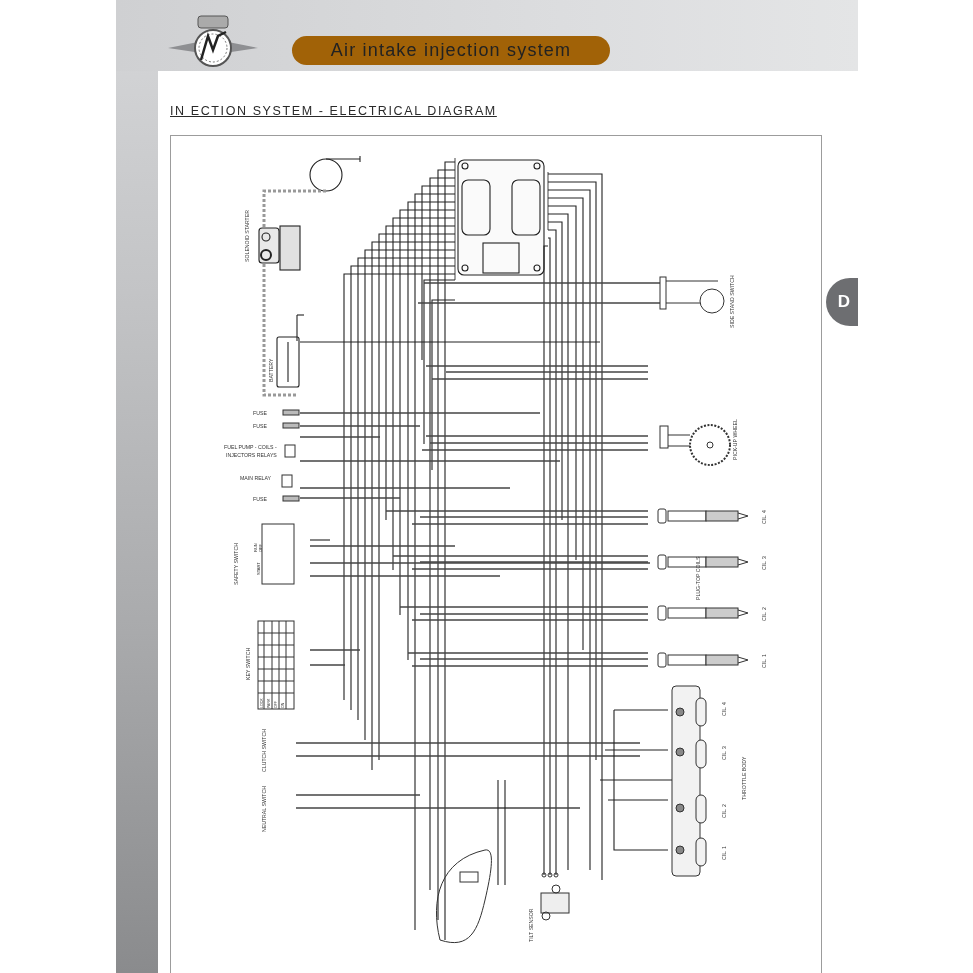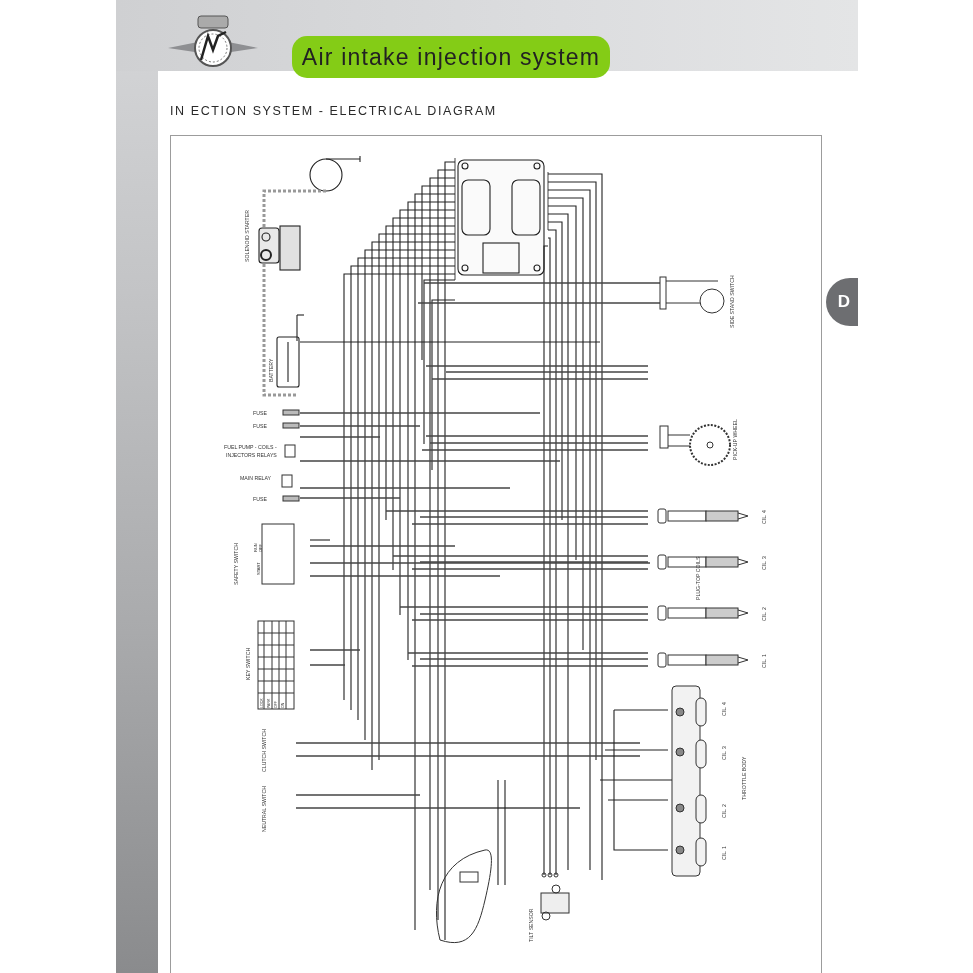--- a/index.html
+++ b/index.html
@@ -1,21 +1,21 @@
 <!DOCTYPE html>
 <html><head>
 <meta charset="utf-8">
 <style>
   html,body{margin:0;padding:0;background:#ffffff;}
   body{width:973px;height:973px;position:relative;overflow:hidden;font-family:"Liberation Sans",sans-serif;}
   .sidebar{position:absolute;left:116px;top:0;width:42px;height:973px;background:linear-gradient(180deg,#d6d7d9 0%,#c3c4c6 30%,#a9aaac 65%,#8a8b8d 100%);}
   .header{position:absolute;left:116px;top:0;width:742px;height:71px;background:linear-gradient(90deg,#cfd0d2 0%,#dcdddf 60%,#e4e5e6 100%);}
   .logo{position:absolute;left:168px;top:14px;width:90px;height:68px;}
-  .title-pill{position:absolute;left:292px;top:36px;width:318px;height:42px;border-radius:15px;background:#84cc16;display:flex;align-items:center;justify-content:center;font-size:23px;letter-spacing:1.2px;color:#222;}
-  .section-title{position:absolute;left:170px;top:104px;font-size:12.5px;letter-spacing:1.6px;color:#2a2a2a;}
+  .title-pill{position:absolute;left:292px;top:36px;width:318px;height:29px;border-radius:15px;background:#a16207;display:flex;align-items:center;justify-content:center;font-size:18px;letter-spacing:1.2px;color:#222;}
+  .section-title{position:absolute;left:170px;top:104px;font-size:12.5px;letter-spacing:1.6px;color:#2a2a2a;text-decoration:underline;}
   .frame{position:absolute;left:170px;top:135px;width:652px;height:838px;border:1px solid #9c9c9c;border-bottom:none;box-sizing:border-box;background:#fff;}
   .tab-d{position:absolute;left:826px;top:278px;width:32px;height:48px;background:#6d6e71;border-radius:24px 0 0 24px;color:#fff;font-weight:bold;font-size:17px;display:flex;align-items:center;justify-content:center;padding-left:4px;box-sizing:border-box;}
   svg.diagram{position:absolute;left:0;top:0;width:973px;height:973px;}
   .lbl{font-family:"Liberation Sans",sans-serif;font-size:5.2px;fill:#333;}
   .lblv{font-family:"Liberation Sans",sans-serif;font-size:5.2px;fill:#333;}
 </style>
 </head>
 <body>
 
 <div class="sidebar"></div>

